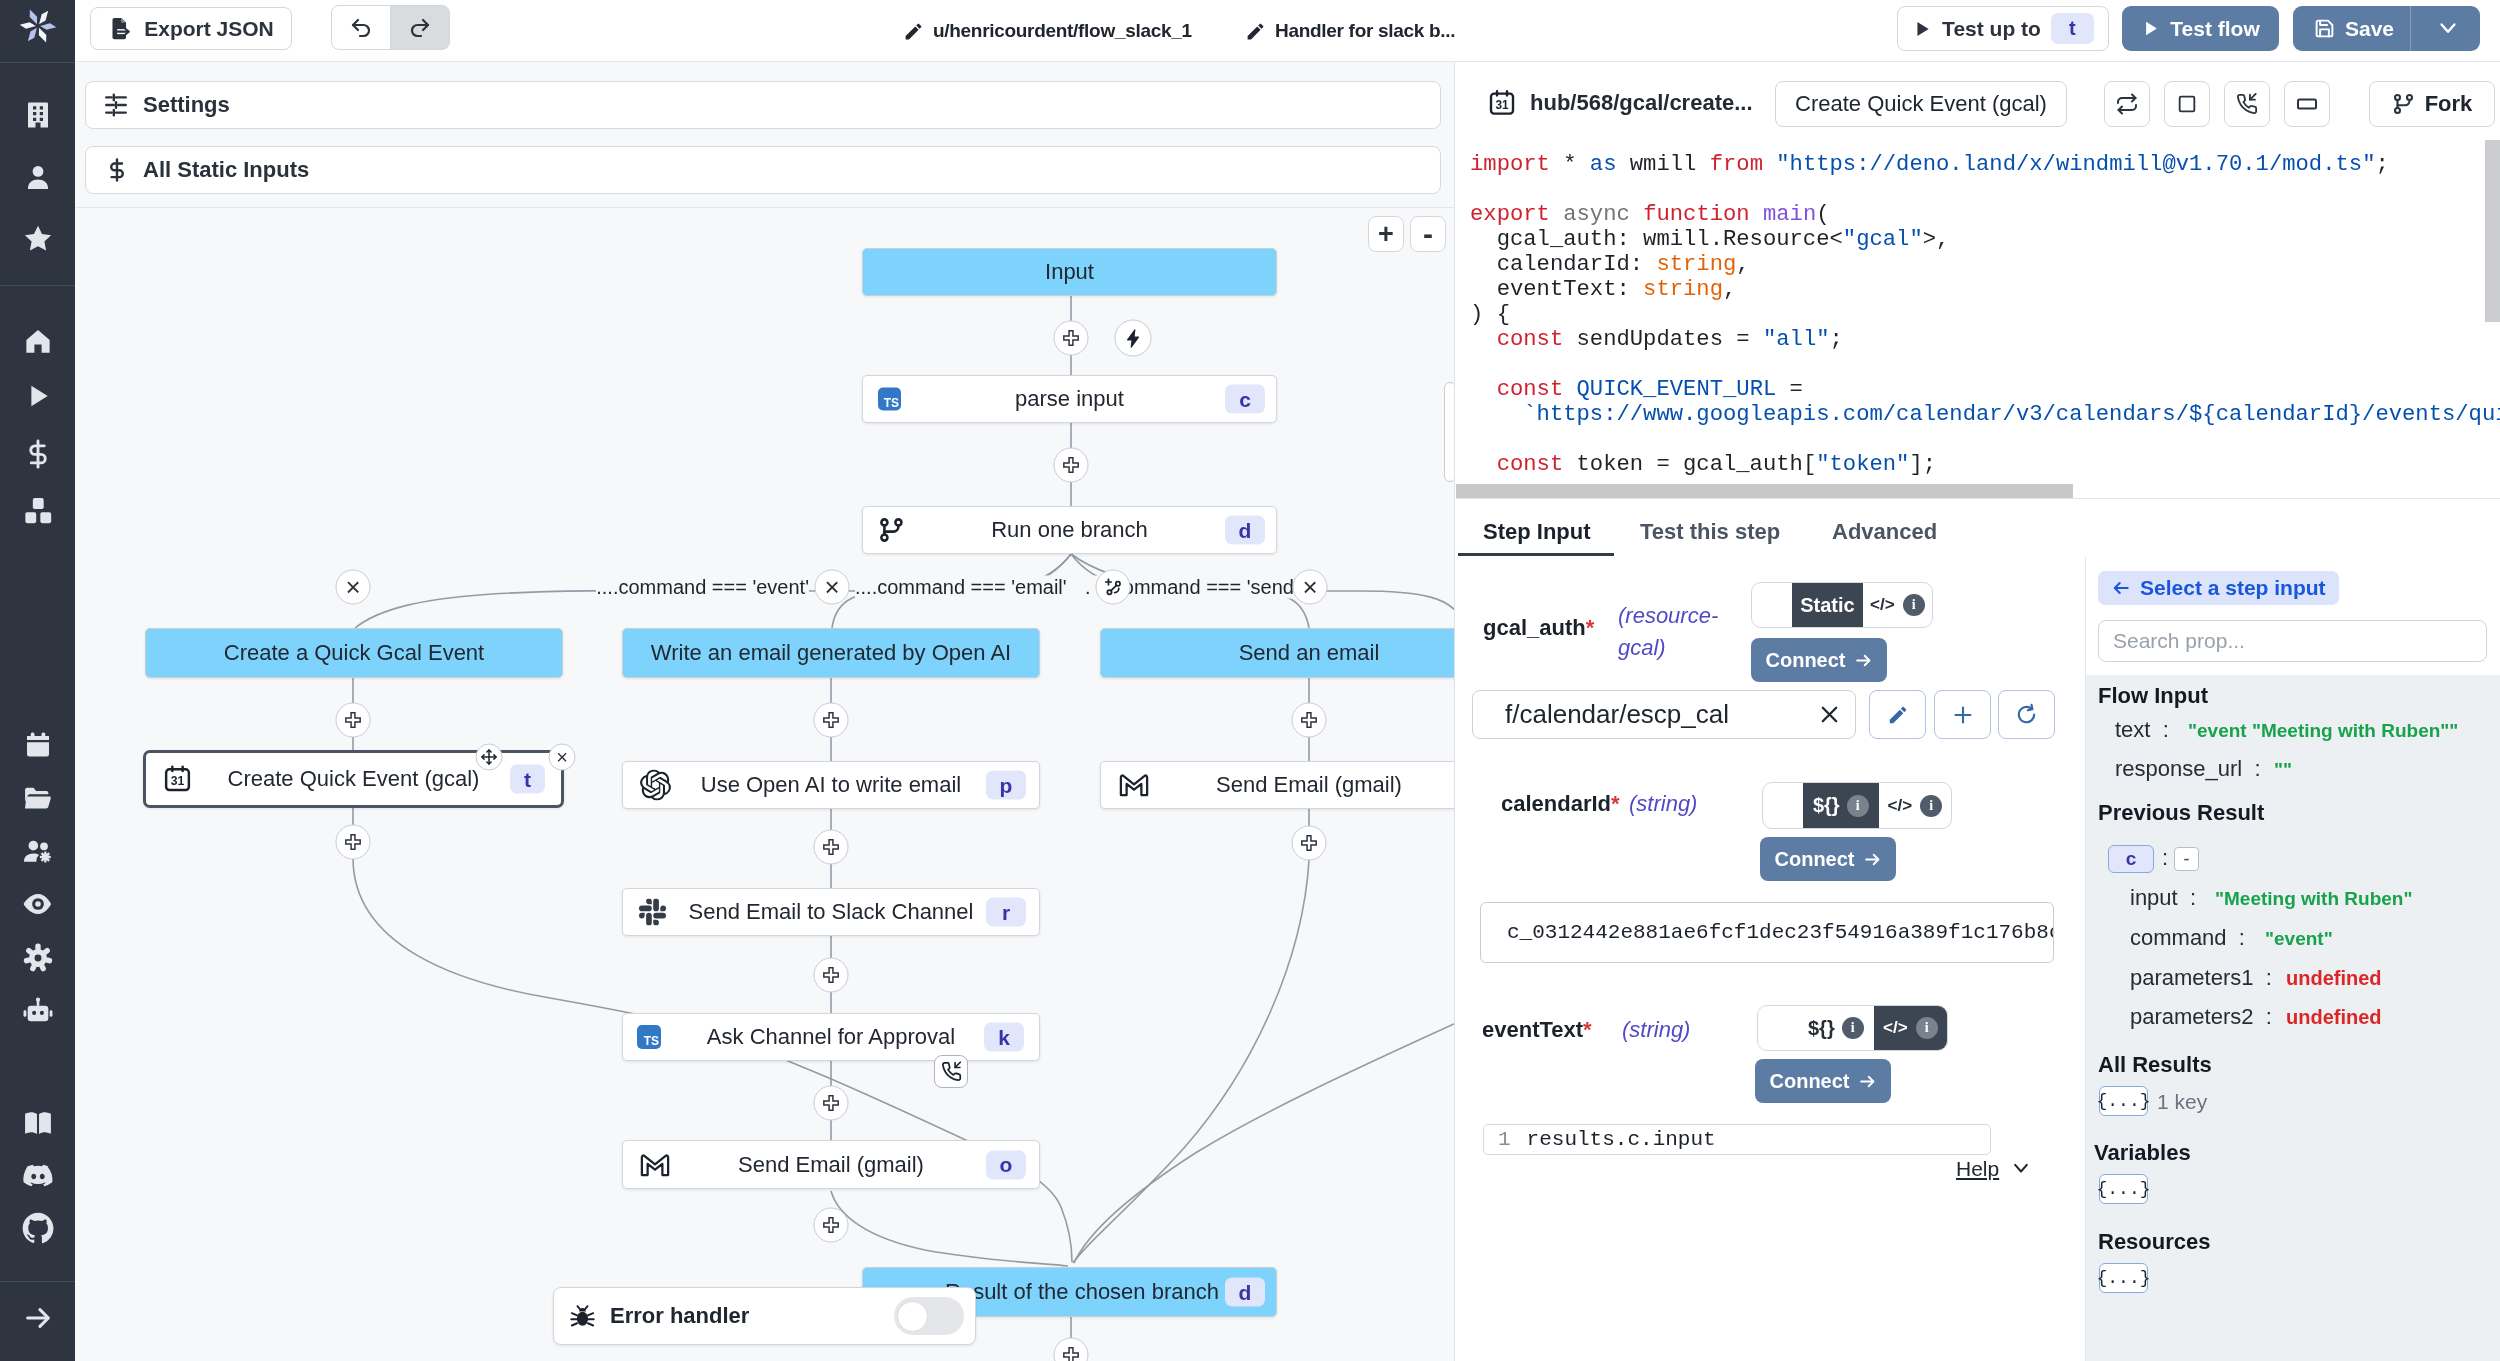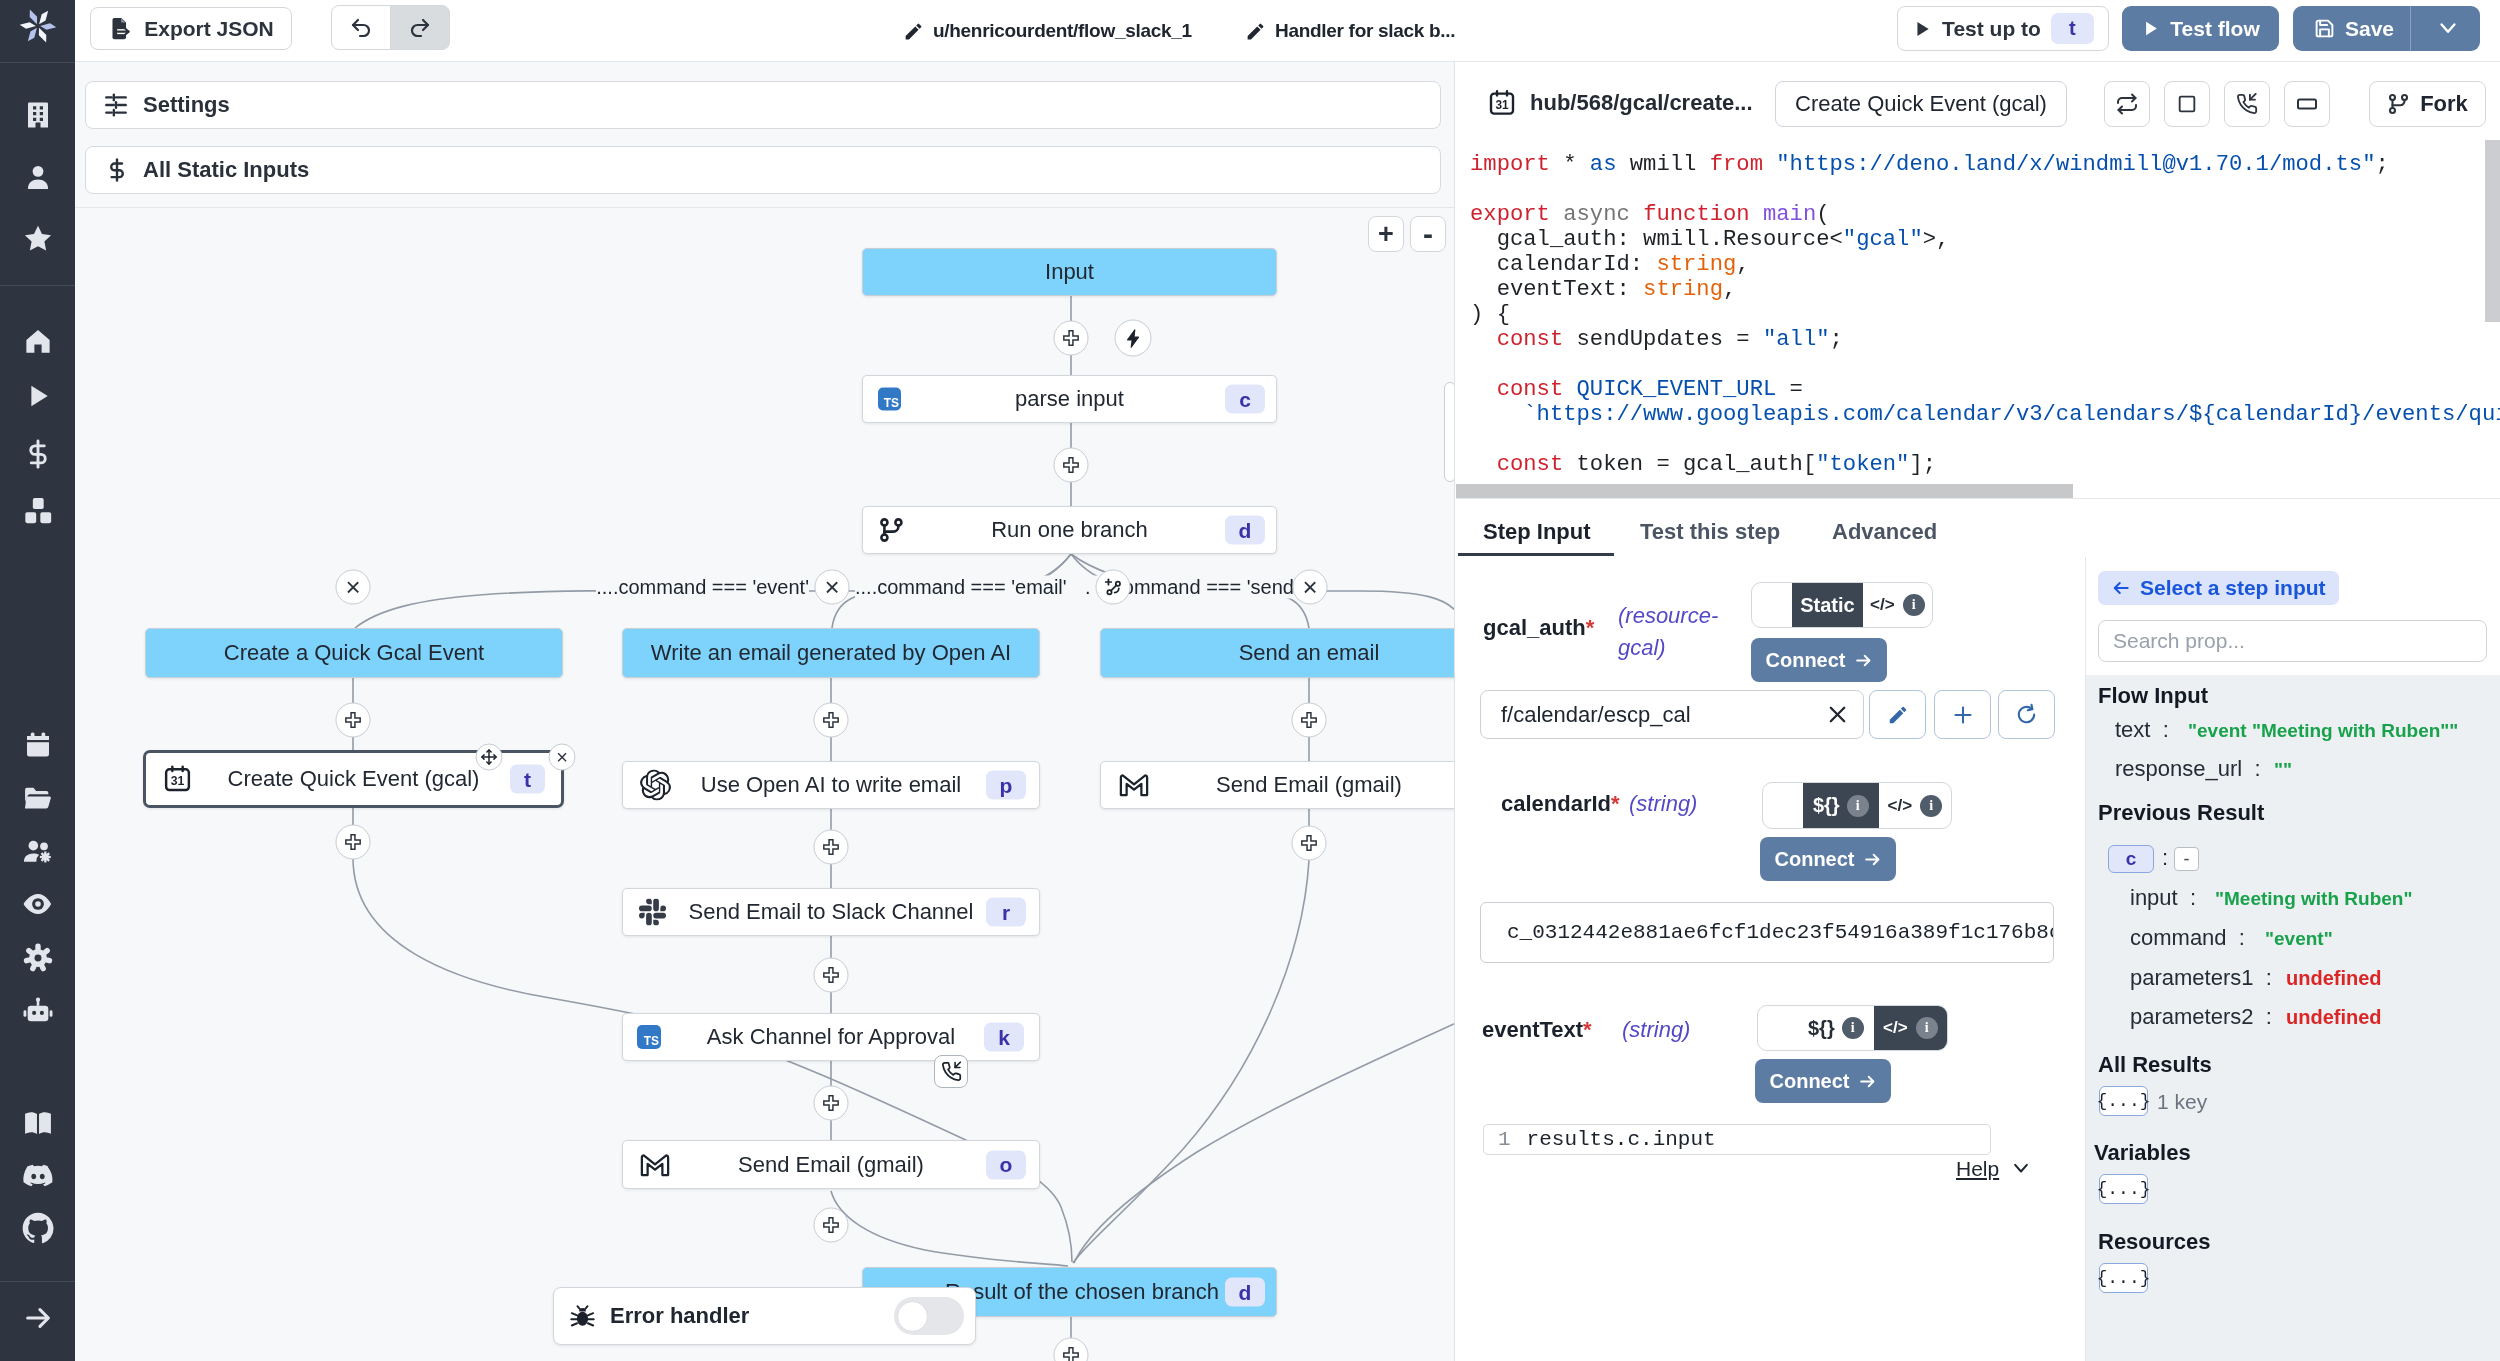--- a/index.html
+++ b/index.html
@@ -508,21 +508,21 @@
           <path d="M22 16.92v3a2 2 0 0 1-2.18 2 19.79 19.79 0 0 1-8.63-3.07 19.5 19.5 0 0 1-6-6 19.79 19.79 0 0 1-3.07-8.67A2 2 0 0 1 4.11 2h3a2 2 0 0 1 2 1.72c.127.96.361 1.903.7 2.81a2 2 0 0 1-.45 2.11L8.09 9.91a16 16 0 0 0 6 6l1.27-1.27a2 2 0 0 1 2.11-.45c.907.339 1.85.573 2.81.7A2 2 0 0 1 22 16.92z"></path>
           <polyline points="15.2 1.8 15.2 7.3 20.7 7.3"></polyline>
           <line x1="21.5" y1="1" x2="15.2" y2="7.3"></line>
         </svg>
       </div>
   <div class="icbtn" style="left:828px;top:19px;">
         <svg width="24" height="24" viewBox="0 0 24 24" fill="none" stroke="#2c333d" stroke-width="2" stroke-linejoin="round">
           <rect x="3" y="7.5" width="18" height="9" rx="1.5"></rect>
         </svg>
       </div>
-  <div class="icbtn" style="left:913px;top:19px;width:117px;display:flex;gap:9px;font-size:22px;font-weight:bold;color:#20262f;"><svg width="24" height="24" viewBox="0 0 24 24" fill="none" stroke="#2c333d" stroke-width="2.1" stroke-linecap="round" stroke-linejoin="round">
+  <div class="icbtn" style="left:913px;top:19px;width:126px;display:flex;gap:9px;font-size:22px;font-weight:bold;color:#20262f;"><svg width="24" height="24" viewBox="0 0 24 24" fill="none" stroke="#2c333d" stroke-width="2.1" stroke-linecap="round" stroke-linejoin="round">
           <circle cx="5.5" cy="5.5" r="2.5"></circle>
           <circle cx="17.5" cy="5.5" r="2.5"></circle>
           <circle cx="5.5" cy="18.5" r="2.5"></circle>
           <line x1="5.5" y1="8" x2="5.5" y2="16"></line>
           <path d="M17.5 8v1a4.3 4.3 0 0 1-4.3 4.3H5.5"></path>
         </svg>Fork</div>
 
   <pre class="mono" style="position:absolute;left:14px;top:90px;font-size:22.2px;line-height:25px;color:#1f2328;"><span style="color:#cf222e">import</span> * <span style="color:#0550ae">as</span> wmill <span style="color:#cf222e">from</span> <span style="color:#0550ae">"https://deno.land/x/windmill@v1.70.1/mod.ts"</span>;
 
 <span style="color:#cf222e">export</span> <span style="color:#737373">async</span> <span style="color:#cf222e">function</span> <span style="color:#8250df">main</span>(
@@ -552,21 +552,21 @@
   <div class="typ" style="position:absolute;left:162px;top:541px;">(resource-</div>
   <div class="typ" style="position:absolute;left:162px;top:573px;">gcal)</div>
   <div class="pill" style="left:295px;top:520px;width:182px;">
     <div class="pseg pdark" style="width:92px;font-size:20px;font-weight:bold;">Static</div>
     <div class="pseg" style="width:90px;color:#272d37;font-size:17px;font-weight:bold;">&lt;/&gt;<span class="info">i</span></div>
   </div>
   <div class="connect" style="left:295px;top:576px;">Connect <svg width="19" height="19" viewBox="0 0 24 24" fill="none" stroke="#fff" stroke-width="2.4" stroke-linecap="round" stroke-linejoin="round">
           <line x1="4" y1="12" x2="19" y2="12"></line>
           <polyline points="13.5,6 19.5,12 13.5,18"></polyline>
         </svg></div>
-  <div style="position:absolute;left:24px;top:628px;width:384px;height:49px;border:1px solid #ccd1d8;border-radius:8px;display:flex;align-items:center;font-size:22px;color:#20262f;padding:0 20px;">f/calendar/escp_cal<svg style="position:absolute;right:14px;" width="23" height="23" viewBox="0 0 24 24" fill="none" stroke="#20262f" stroke-width="2.4" stroke-linecap="round">
+  <div style="position:absolute;left:16px;top:628px;width:384px;height:49px;border:1px solid #ccd1d8;border-radius:8px;display:flex;align-items:center;font-size:26px;color:#20262f;padding:0 32px;">f/calendar/escp_cal<svg style="position:absolute;right:14px;" width="23" height="23" viewBox="0 0 24 24" fill="none" stroke="#20262f" stroke-width="2.4" stroke-linecap="round">
           <line x1="5" y1="5" x2="19" y2="19"></line>
           <line x1="19" y1="5" x2="5" y2="19"></line>
         </svg></div>
   <div class="fbtn" style="left:413px;top:628px;">
         <svg width="22" height="22" viewBox="0 0 24 24" fill="#3468a8">
           <path d="M3 17.2V21h3.8L17.8 10 14 6.2 3 17.2zM20.7 7.1a1 1 0 0 0 0-1.4l-2.4-2.4a1 1 0 0 0-1.4 0l-1.8 1.8 3.8 3.8 1.8-1.8z"></path>
         </svg>
       </div>
   <div class="fbtn" style="left:478px;top:628px;">
         <svg width="24" height="24" viewBox="0 0 24 24" fill="none" stroke="#3468a8" stroke-width="2.1" stroke-linecap="round">

